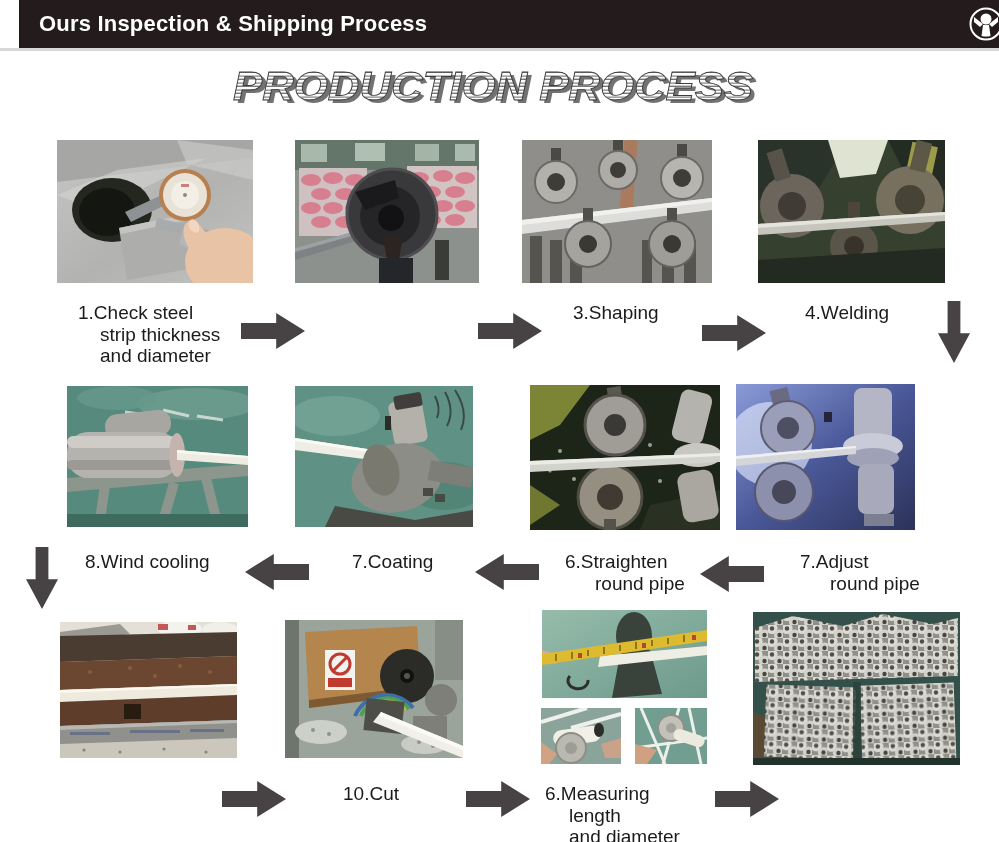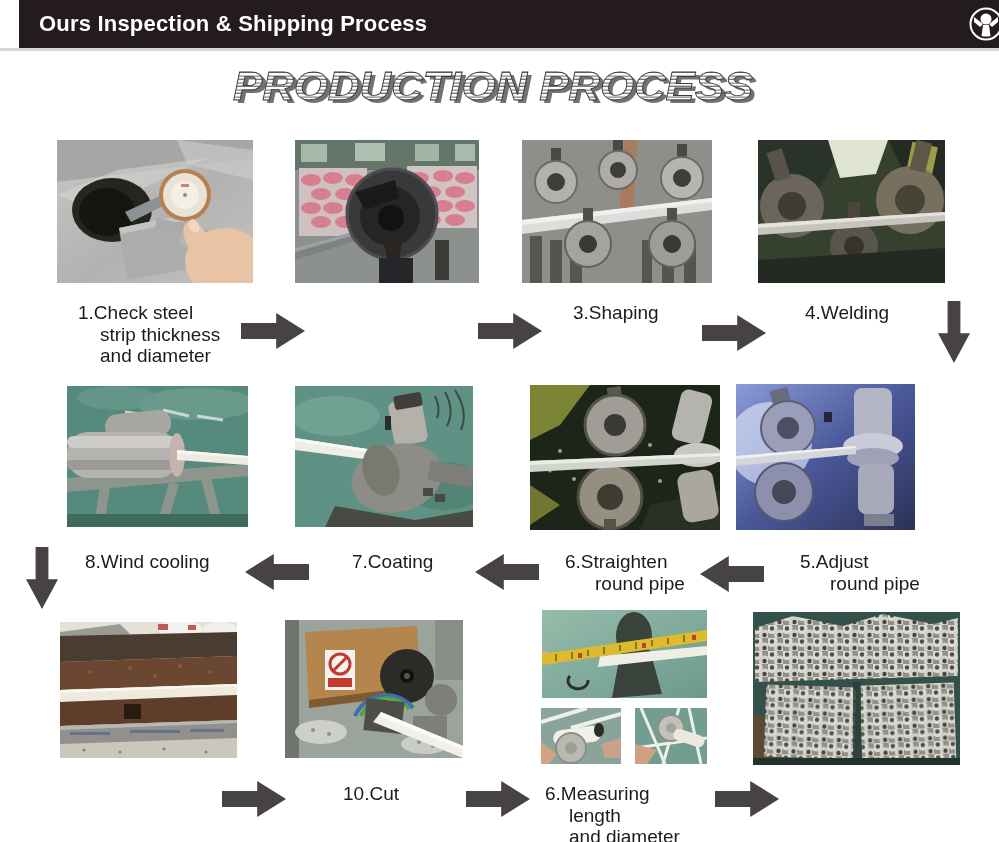--- a/index.html
+++ b/index.html
@@ -508,21 +508,21 @@
     <span class="ln">8.Wind cooling</span>
   </div>
   <div class="label" style="left:352px;top:551px">
     <span class="ln">7.Coating</span>
   </div>
   <div class="label" style="left:565px;top:551px">
     <span class="ln">6.Straighten</span>
     <span class="ln i30">round pipe</span>
   </div>
   <div class="label" style="left:800px;top:551px">
-    <span class="ln">5.Adjust</span>
+    <span class="ln">7.Adjust</span>
     <span class="ln i30">round pipe</span>
   </div>
 
   <div class="label" style="left:343px;top:783px">
     <span class="ln">10.Cut</span>
   </div>
   <div class="label" style="left:545px;top:783px">
     <span class="ln">6.Measuring</span>
     <span class="ln i24">length</span>
     <span class="ln i24">and diameter</span>

